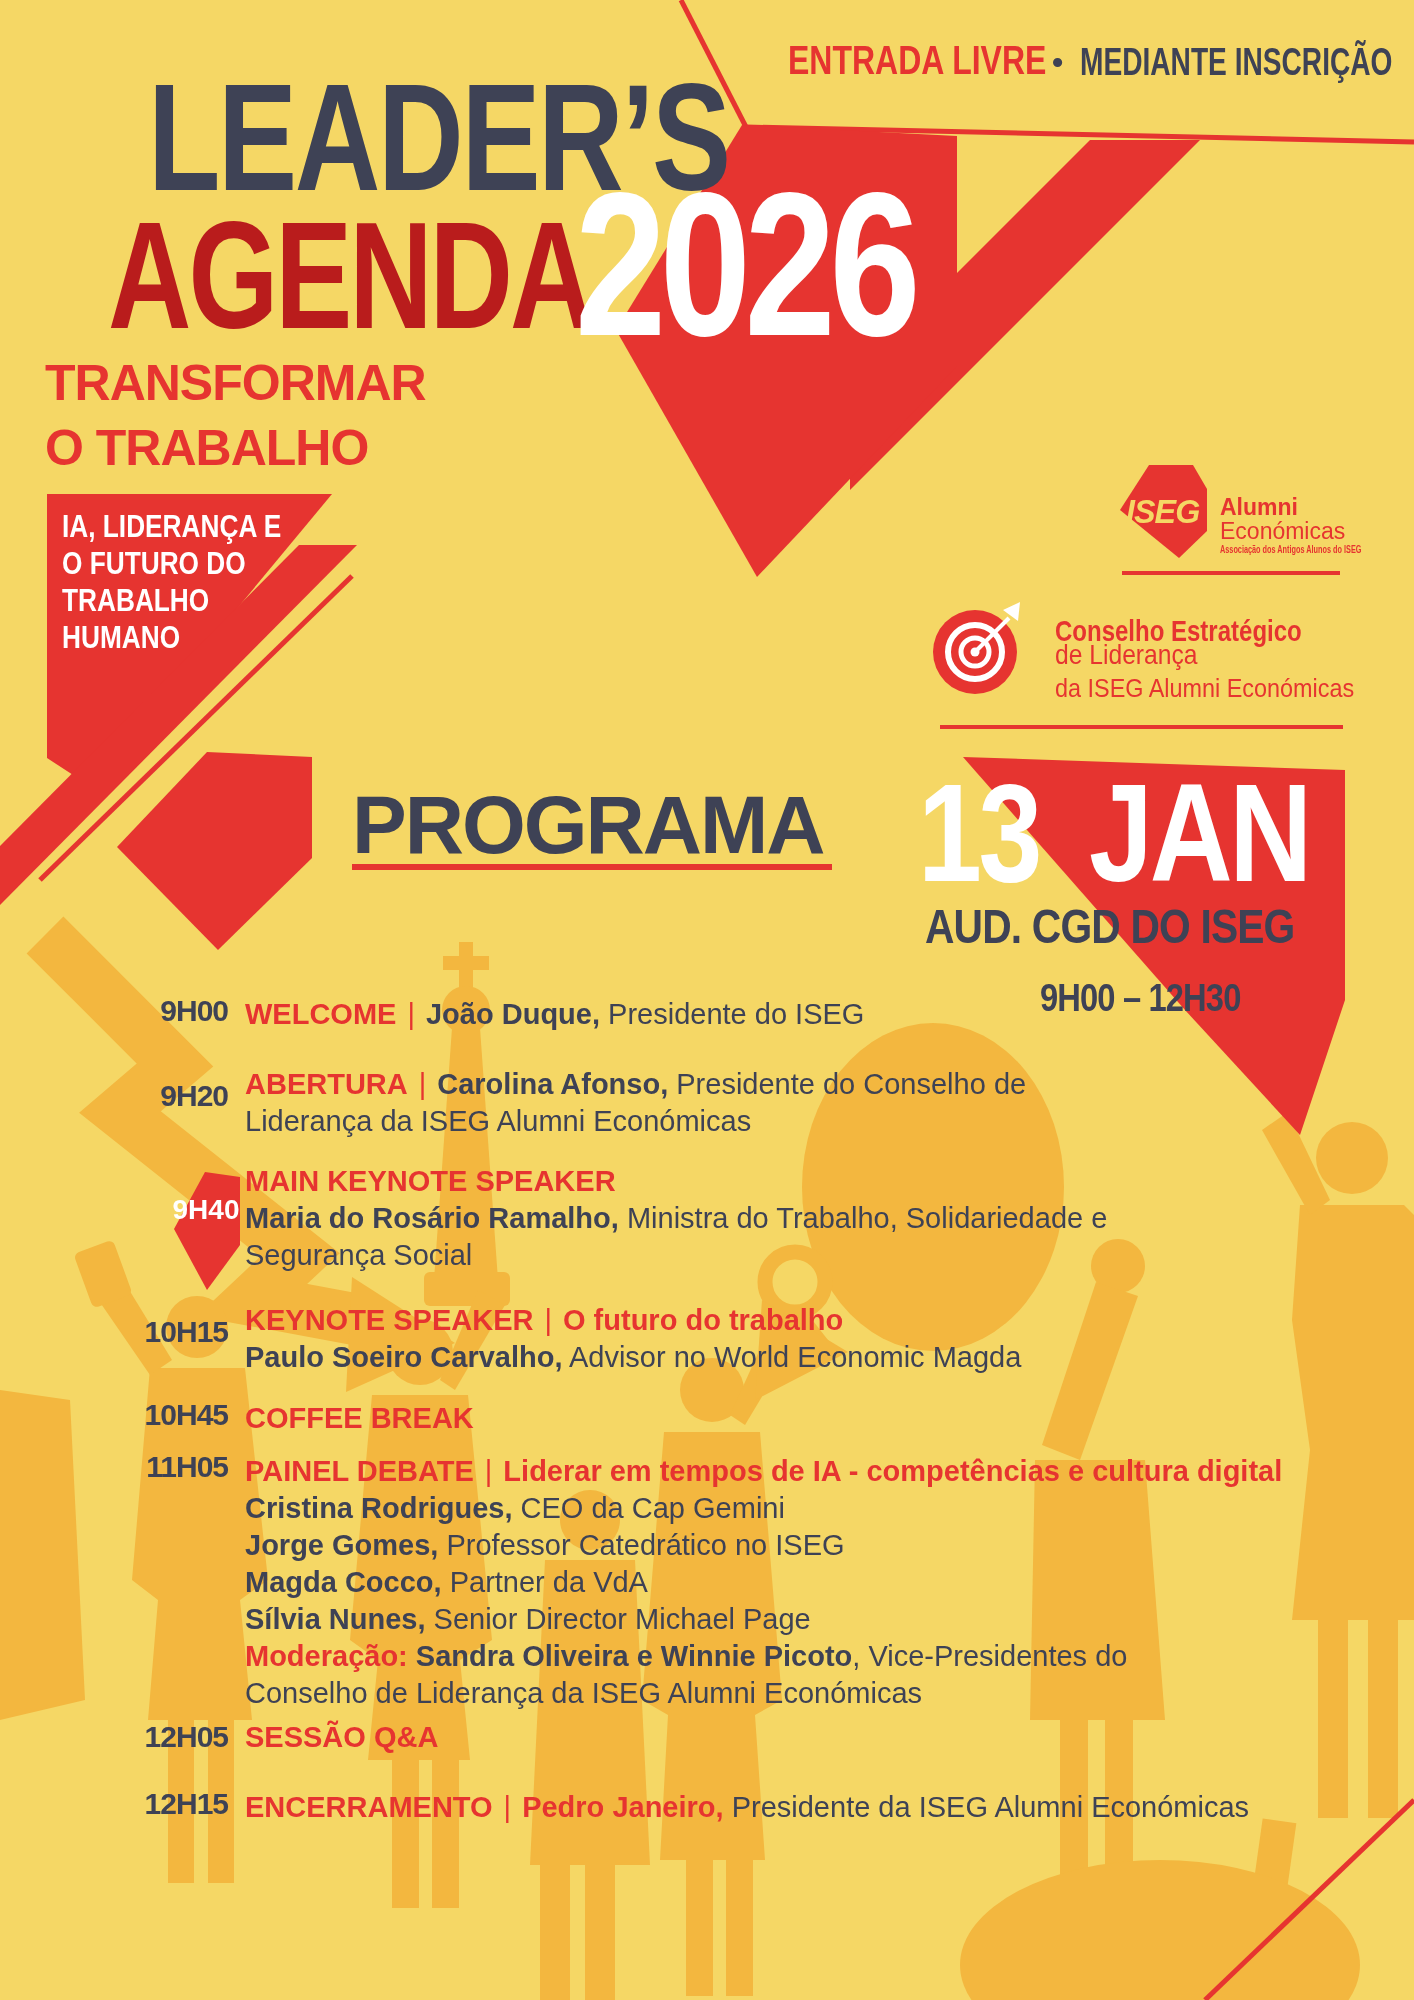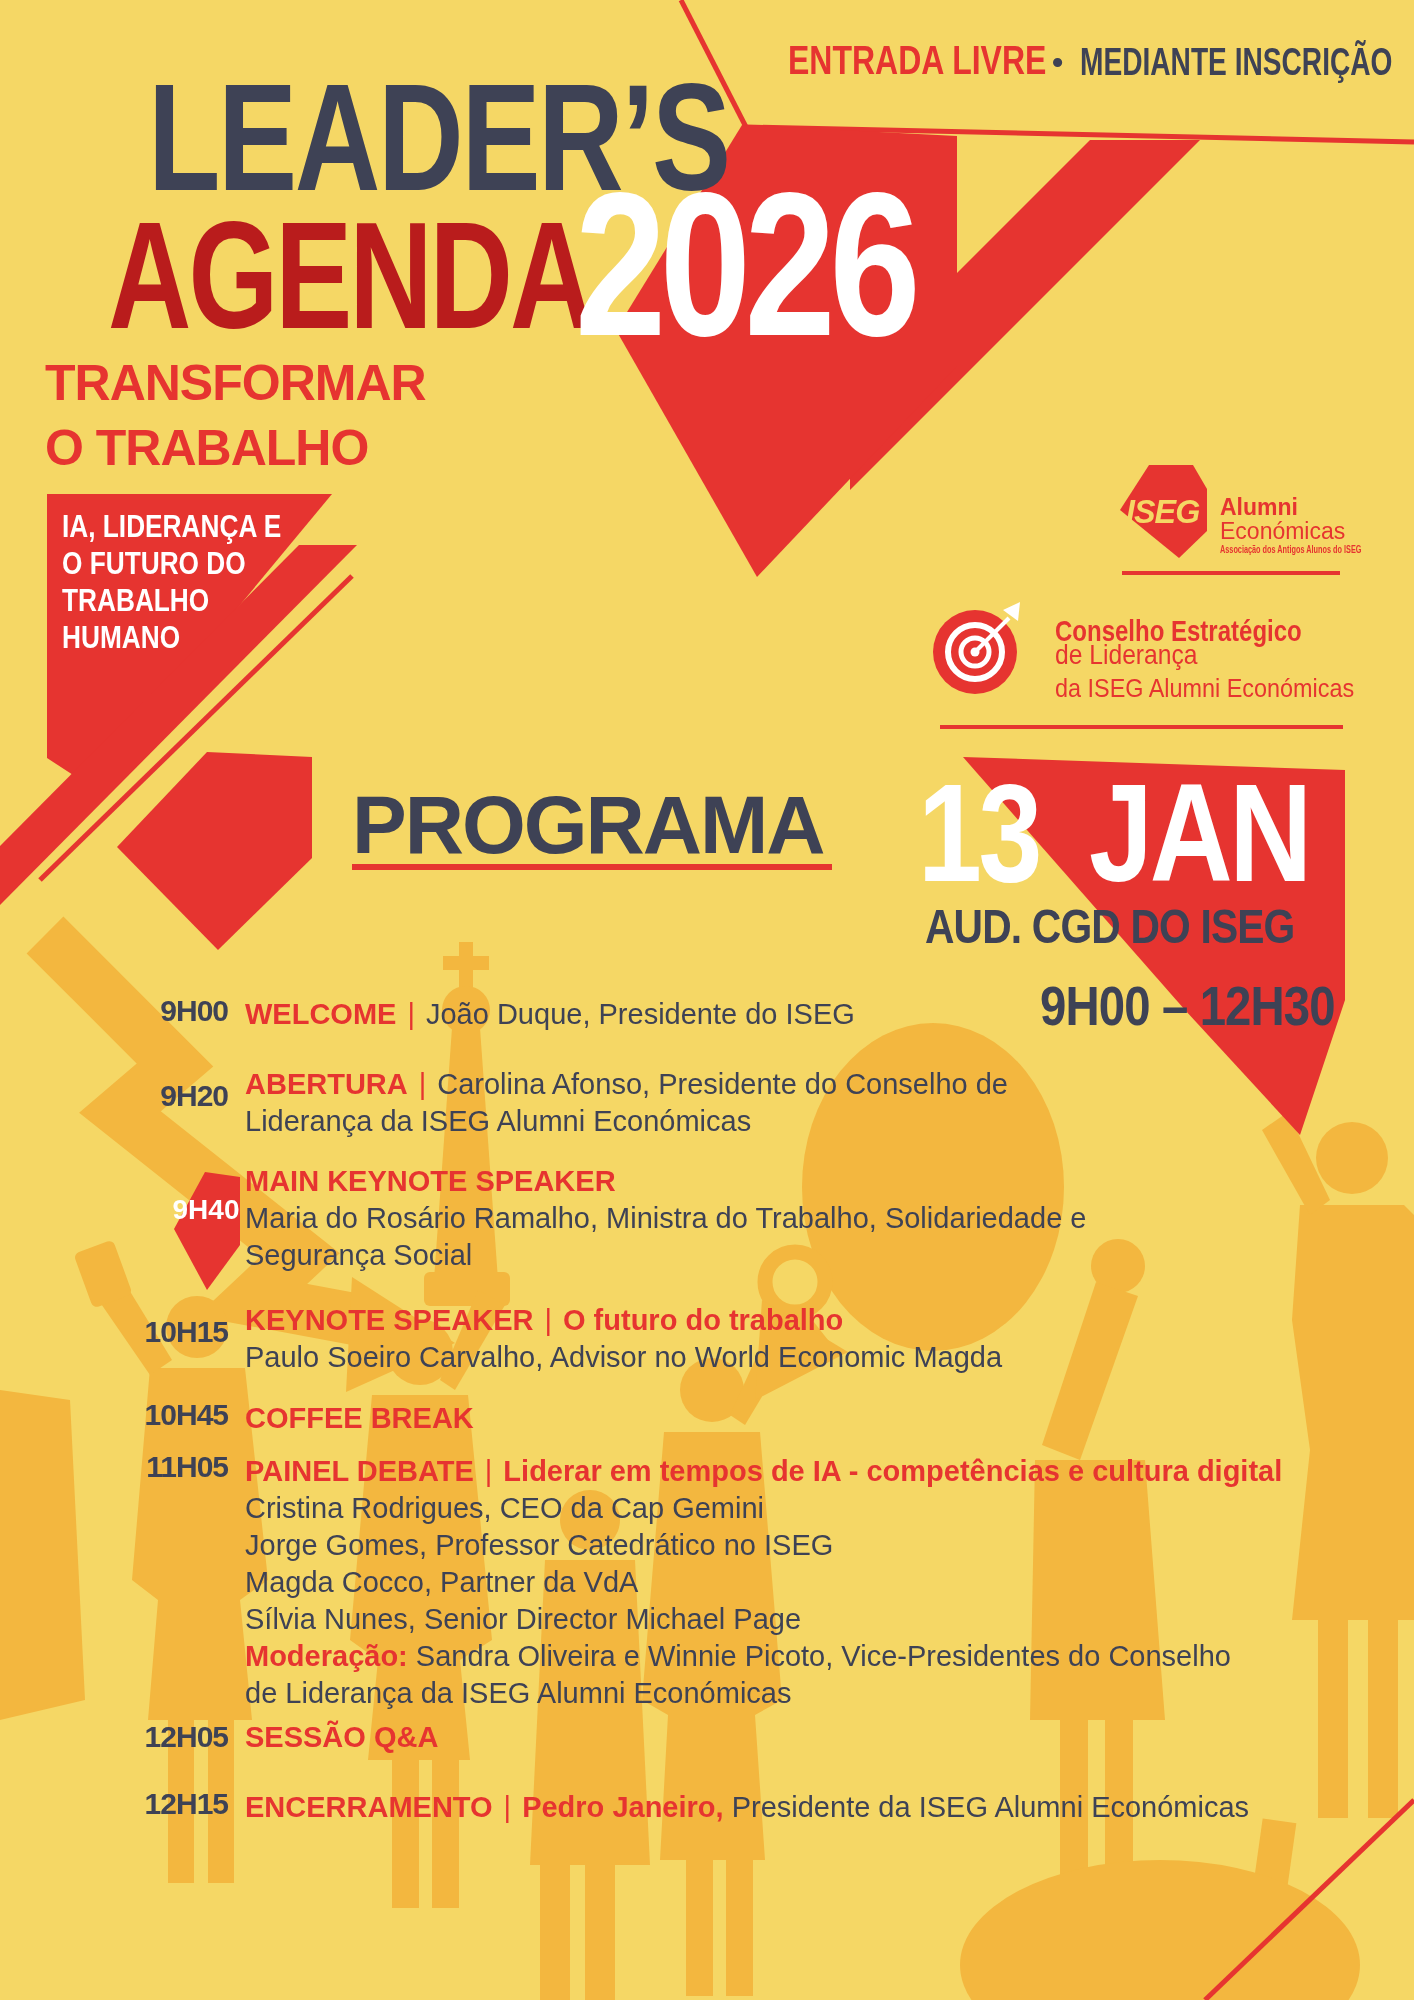--- a/index.html
+++ b/index.html
@@ -31,28 +31,28 @@
   .alumni-r{top:520px;left:1220px;font-size:23px;font-weight:400;color:#E63430;}
   .alumni-tag{top:545px;left:1220px;font-size:10px;font-weight:700;color:#E63430;}
   .council-1{top:616px;left:1055px;font-size:30px;font-weight:800;color:#E63430;}
   .council-2{top:641px;left:1055px;font-size:28px;font-weight:400;color:#E63430;}
   .council-3{top:675px;left:1055px;font-size:26px;font-weight:400;color:#E63430;}
 
   
   .programa{top:784px;left:352px;font-size:82px;font-weight:800;letter-spacing:-2px;color:#3E4255;}
   .ev-date{top:763px;left:918px;font-size:140px;font-weight:700;letter-spacing:-4px;word-spacing:26px;color:#FFFFFF;}
   .ev-venue{top:903px;left:925px;font-size:48px;font-weight:800;letter-spacing:-1px;color:#3E4255;}
-  .ev-hours{top:979px;left:1040px;font-size:55px;font-weight:800;letter-spacing:-1px;color:#3E4255;}
+  .ev-hours{top:979px;left:1040px;font-size:38px;font-weight:800;letter-spacing:-1px;color:#3E4255;}
 
   
   .time{position:absolute;left:110px;width:118px;text-align:right;
         font-weight:800;font-size:30px;letter-spacing:-1px;color:#3E4255;line-height:1;}
   .content{position:absolute;left:245px;font-size:29px;line-height:37px;color:#3E4255;}
   .lbl{color:#E63430;font-weight:800;}
-  .sp{color:#3E4255;font-weight:400;}
+  .sp{color:#3E4255;font-weight:700;}
   .sp-red{color:#E63430;font-weight:700;}
   .rl{color:#3E4255;font-weight:400;}
   .sep{color:#E63430;font-weight:400;margin:0 11px;}
   .nowrap{white-space:nowrap;}
   .badge-time{position:absolute;left:172px;top:1196px;width:68px;text-align:center;
         font-weight:800;font-size:28px;color:#FFFFFF;line-height:1;}
 </style>
 </head>
 <body>
 

